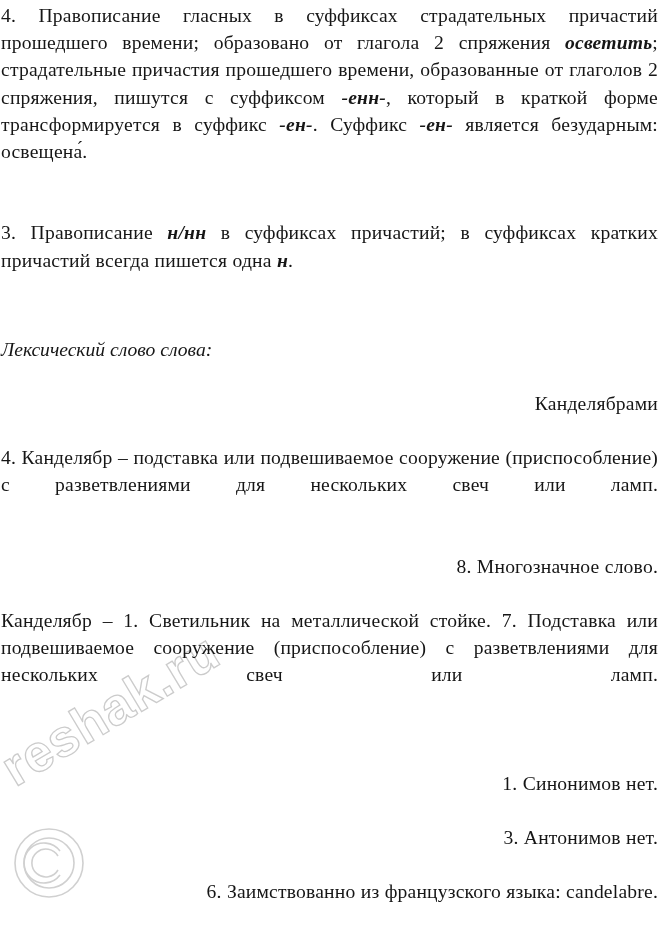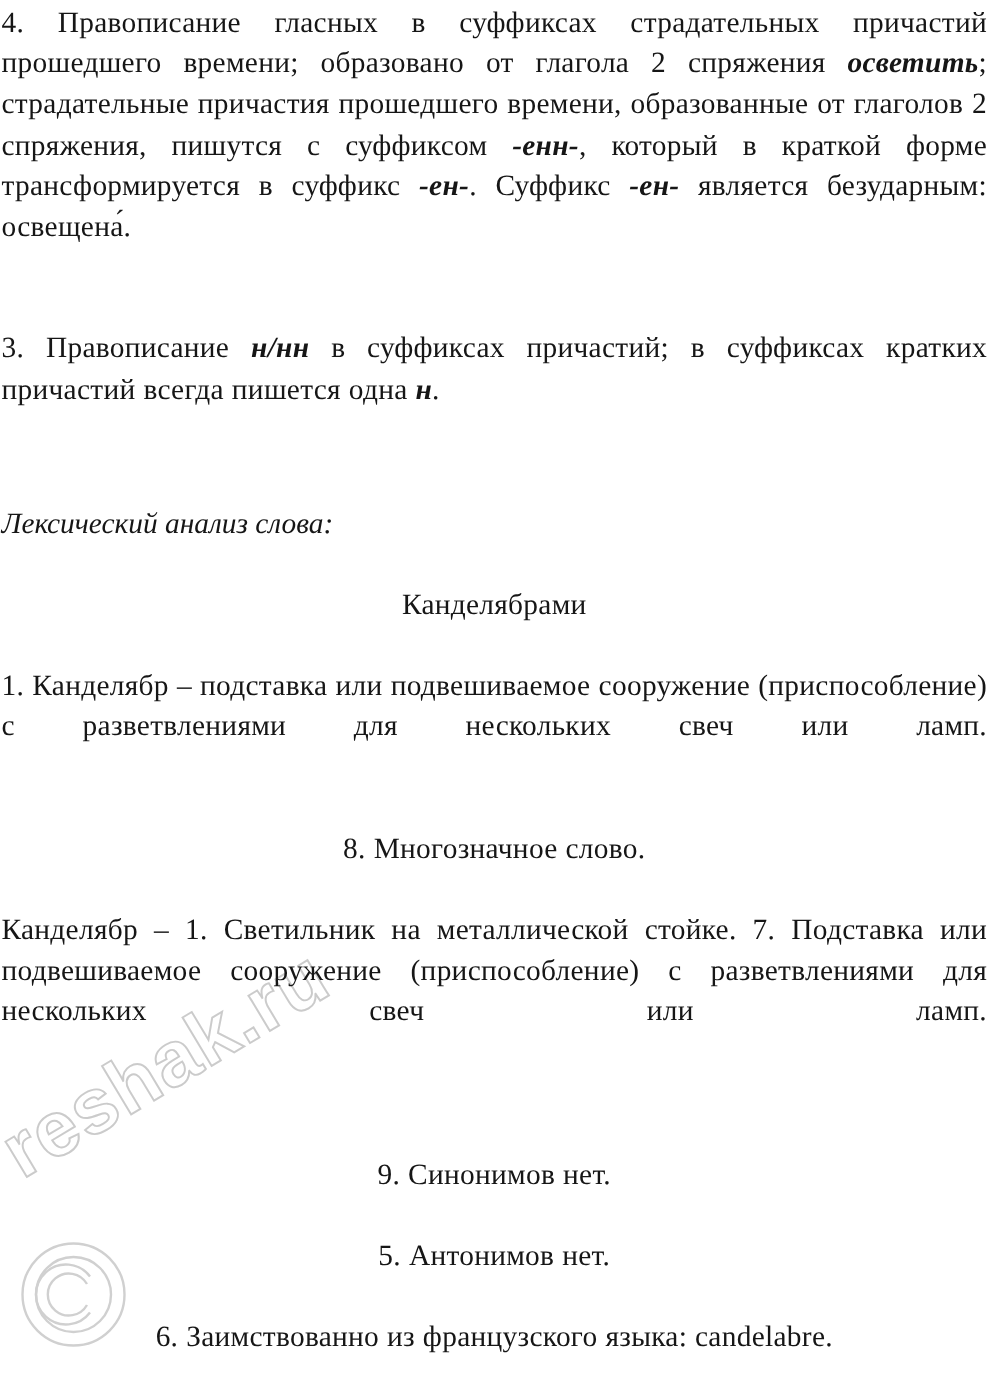--- a/index.html
+++ b/index.html
@@ -46,21 +46,21 @@
     hyphens: none;
   }
   
   p.para.full::after {
     content: "";
     display: inline-block;
     width: 100%;
   }
 
   p.plain {
-    text-align: center;
+    text-align: right;
   }
 
   .gap-sm { height: 27px; }
   .gap-lg { height: 62px; }
 
   .bi { font-weight: bold; font-style: italic; }
 
   .heading-it {
     font-style: italic;
     font-size: 19.6px;
@@ -123,41 +123,41 @@
   <div class="doc-body">
 
     <p class="para full"><span>4. Правописание гласных в суффиксах страдательных причастий прошедшего времени; образовано от глагола 2 спряжения </span><span class="bi">осветить</span><span>; страдательные причастия прошедшего времени, образованные от глаголов 2 спряжения, пишутся с суффиксом </span><span class="bi">-енн-</span><span>, который в краткой форме трансформируется в суффикс </span><span class="bi">-ен-</span><span>. Суффикс </span><span class="bi">-ен-</span><span> является безударным: освещена́.</span></p>
 
     <div class="gap-sm"></div>
 
     <p class="para"><span>3. Правописание </span><span class="bi">н/нн</span><span> в суффиксах причастий; в суффиксах кратких причастий всегда пишется одна </span><span class="bi">н</span><span>.</span></p>
 
     <div class="gap-lg"></div>
 
-    <p class="heading-it">Лексический анализ слова:</p>
+    <p class="heading-it">Лексический слово слова:</p>
 
     <div class="gap-sm"></div>
 
     <p class="para plain">Канделябрами</p>
 
     <div class="gap-sm"></div>
 
-    <p class="para full">1. Канделябр – подставка или подвешиваемое сооружение (приспособление) с разветвлениями для нескольких свеч или ламп.</p>
+    <p class="para full">4. Канделябр – подставка или подвешиваемое сооружение (приспособление) с разветвлениями для нескольких свеч или ламп.</p>
     <div class="gap-sm"></div>
 
     <p class="para plain">8. Многозначное слово.</p>
     <div class="gap-sm"></div>
 
     <p class="para full">Канделябр – 1. Светильник на металлической стойке. 7. Подставка или подвешиваемое сооружение (приспособление) с разветвлениями для нескольких свеч или ламп.</p>
     <div class="gap-sm"></div>
 
     <div class="gap-sm"></div>
 
-    <p class="para plain">9. Синонимов нет.</p>
+    <p class="para plain">1. Синонимов нет.</p>
     <div class="gap-sm"></div>
 
-    <p class="para plain">5. Антонимов нет.</p>
+    <p class="para plain">3. Антонимов нет.</p>
     <div class="gap-sm"></div>
 
     <p class="para plain">6. Заимствованно из французского языка: candelabre.</p>
 
   </div>
 </div>
 
 </body></html>

